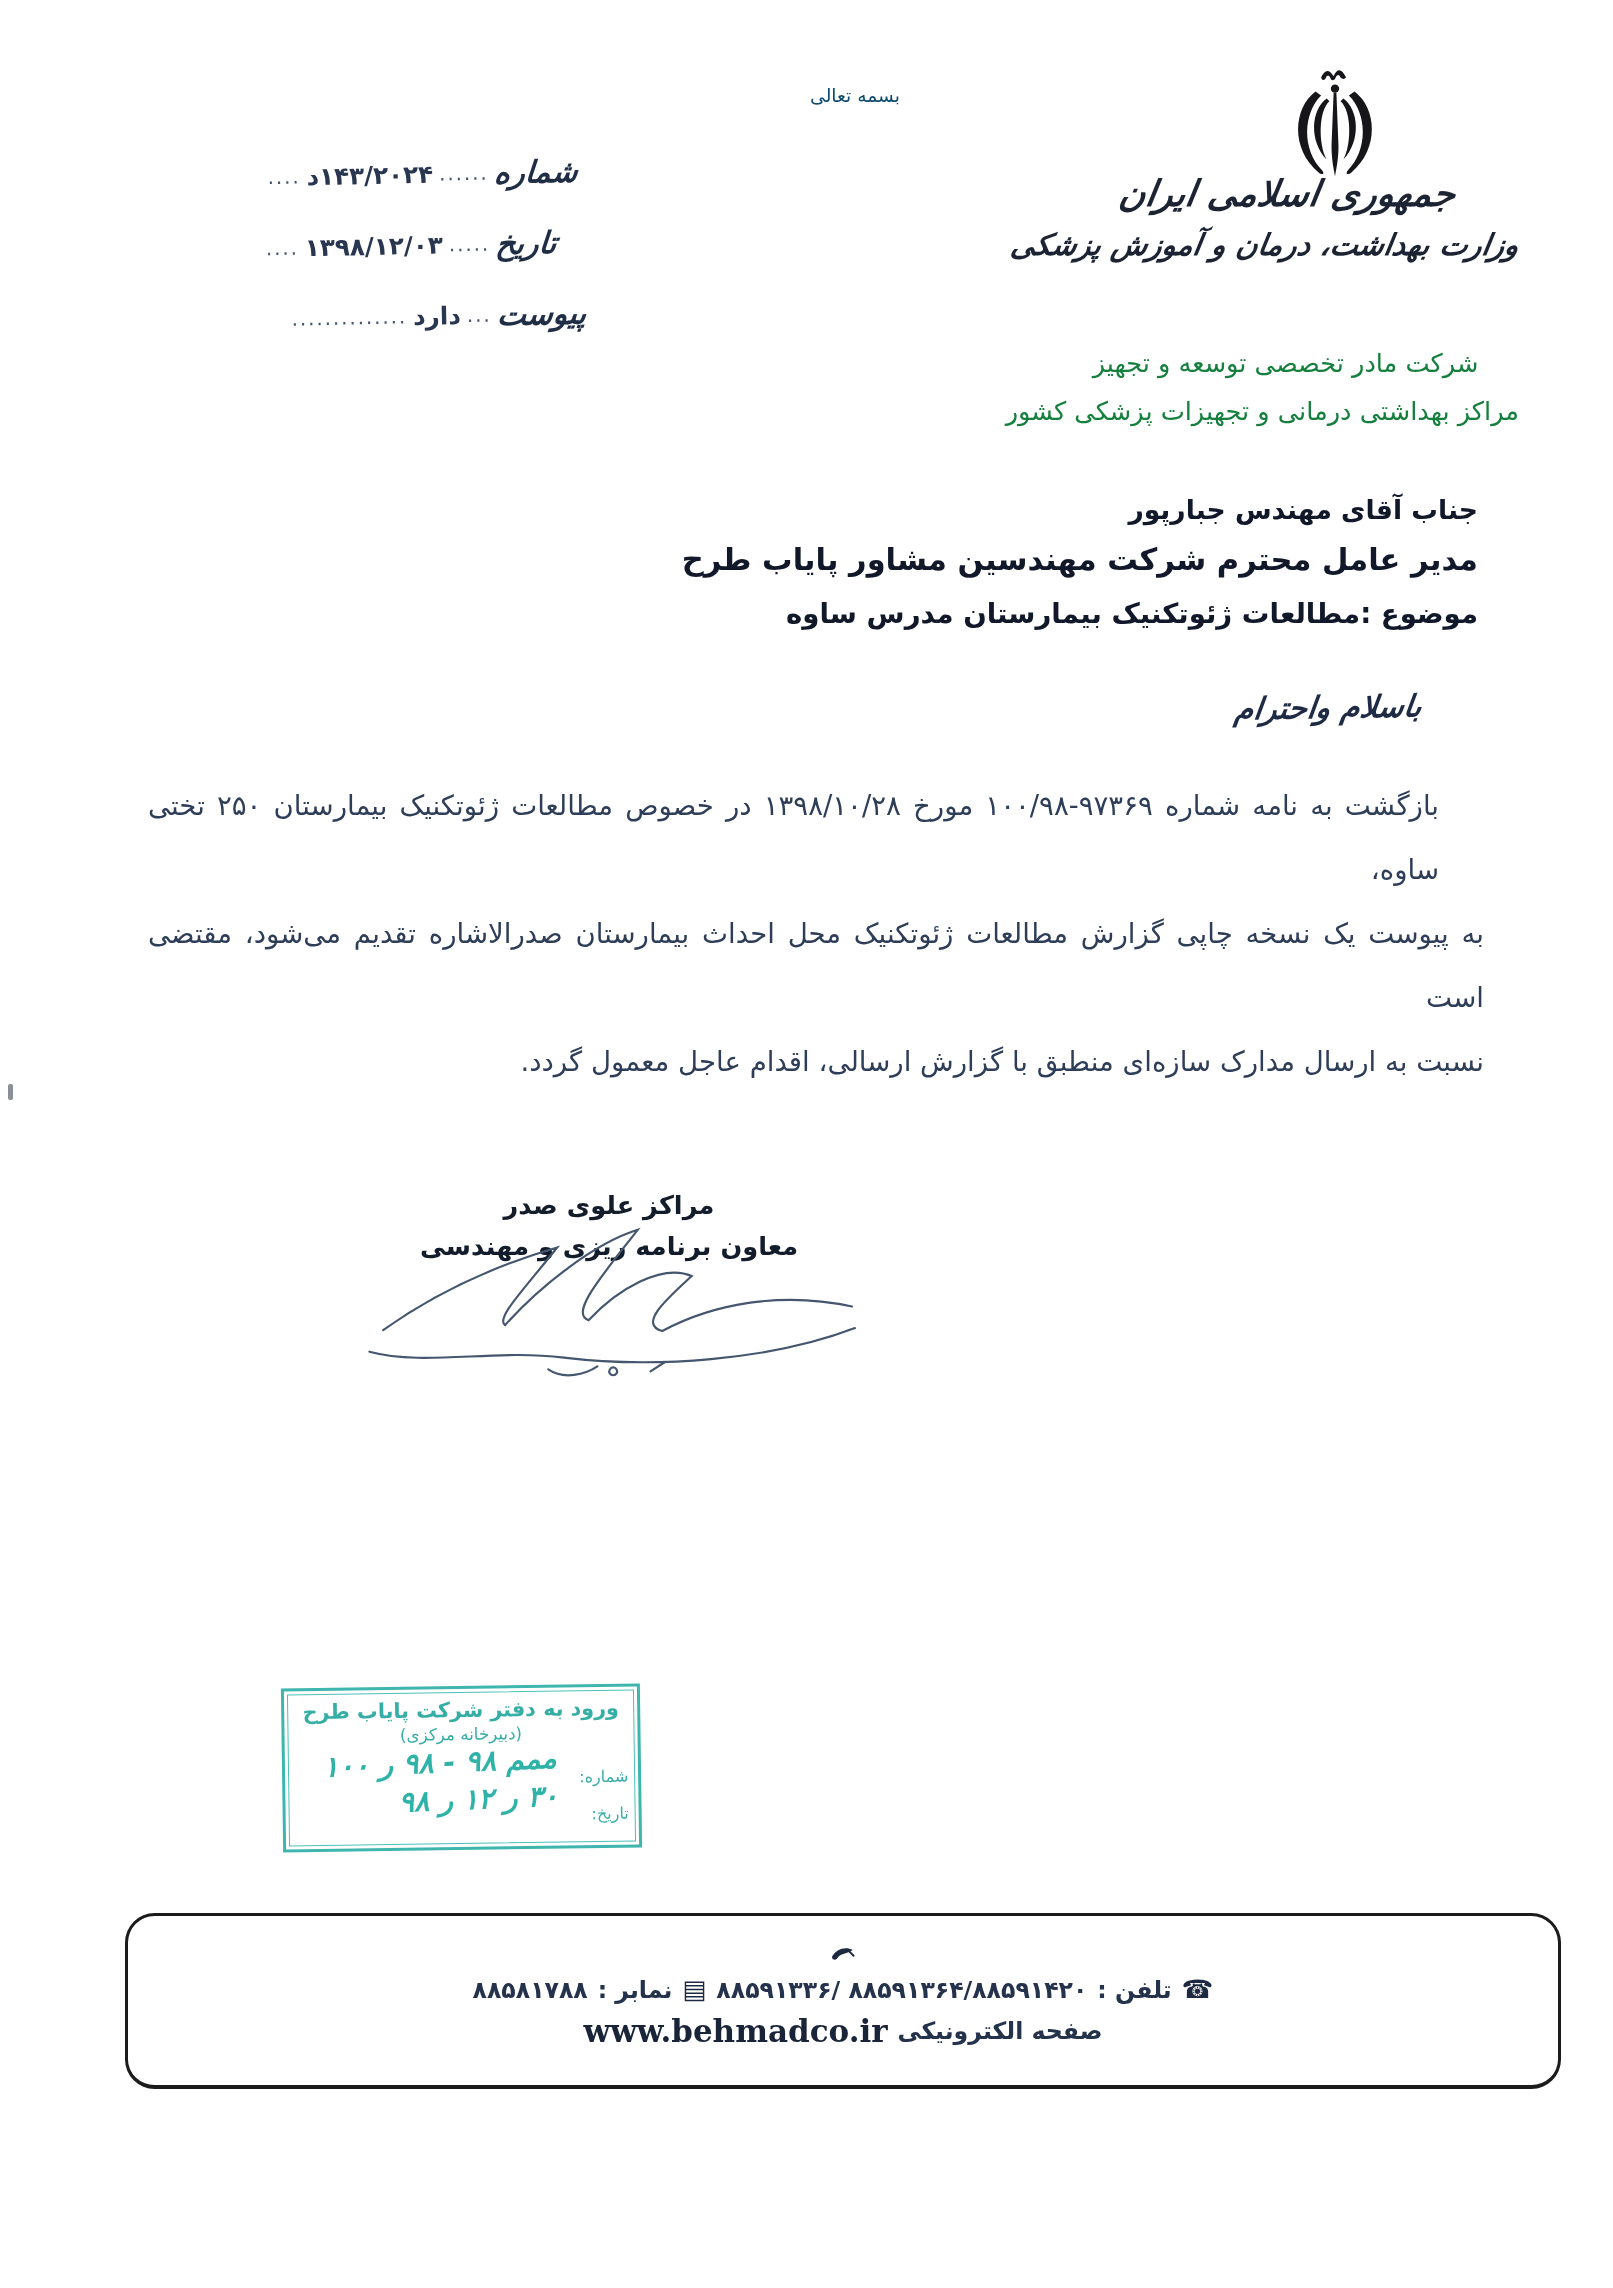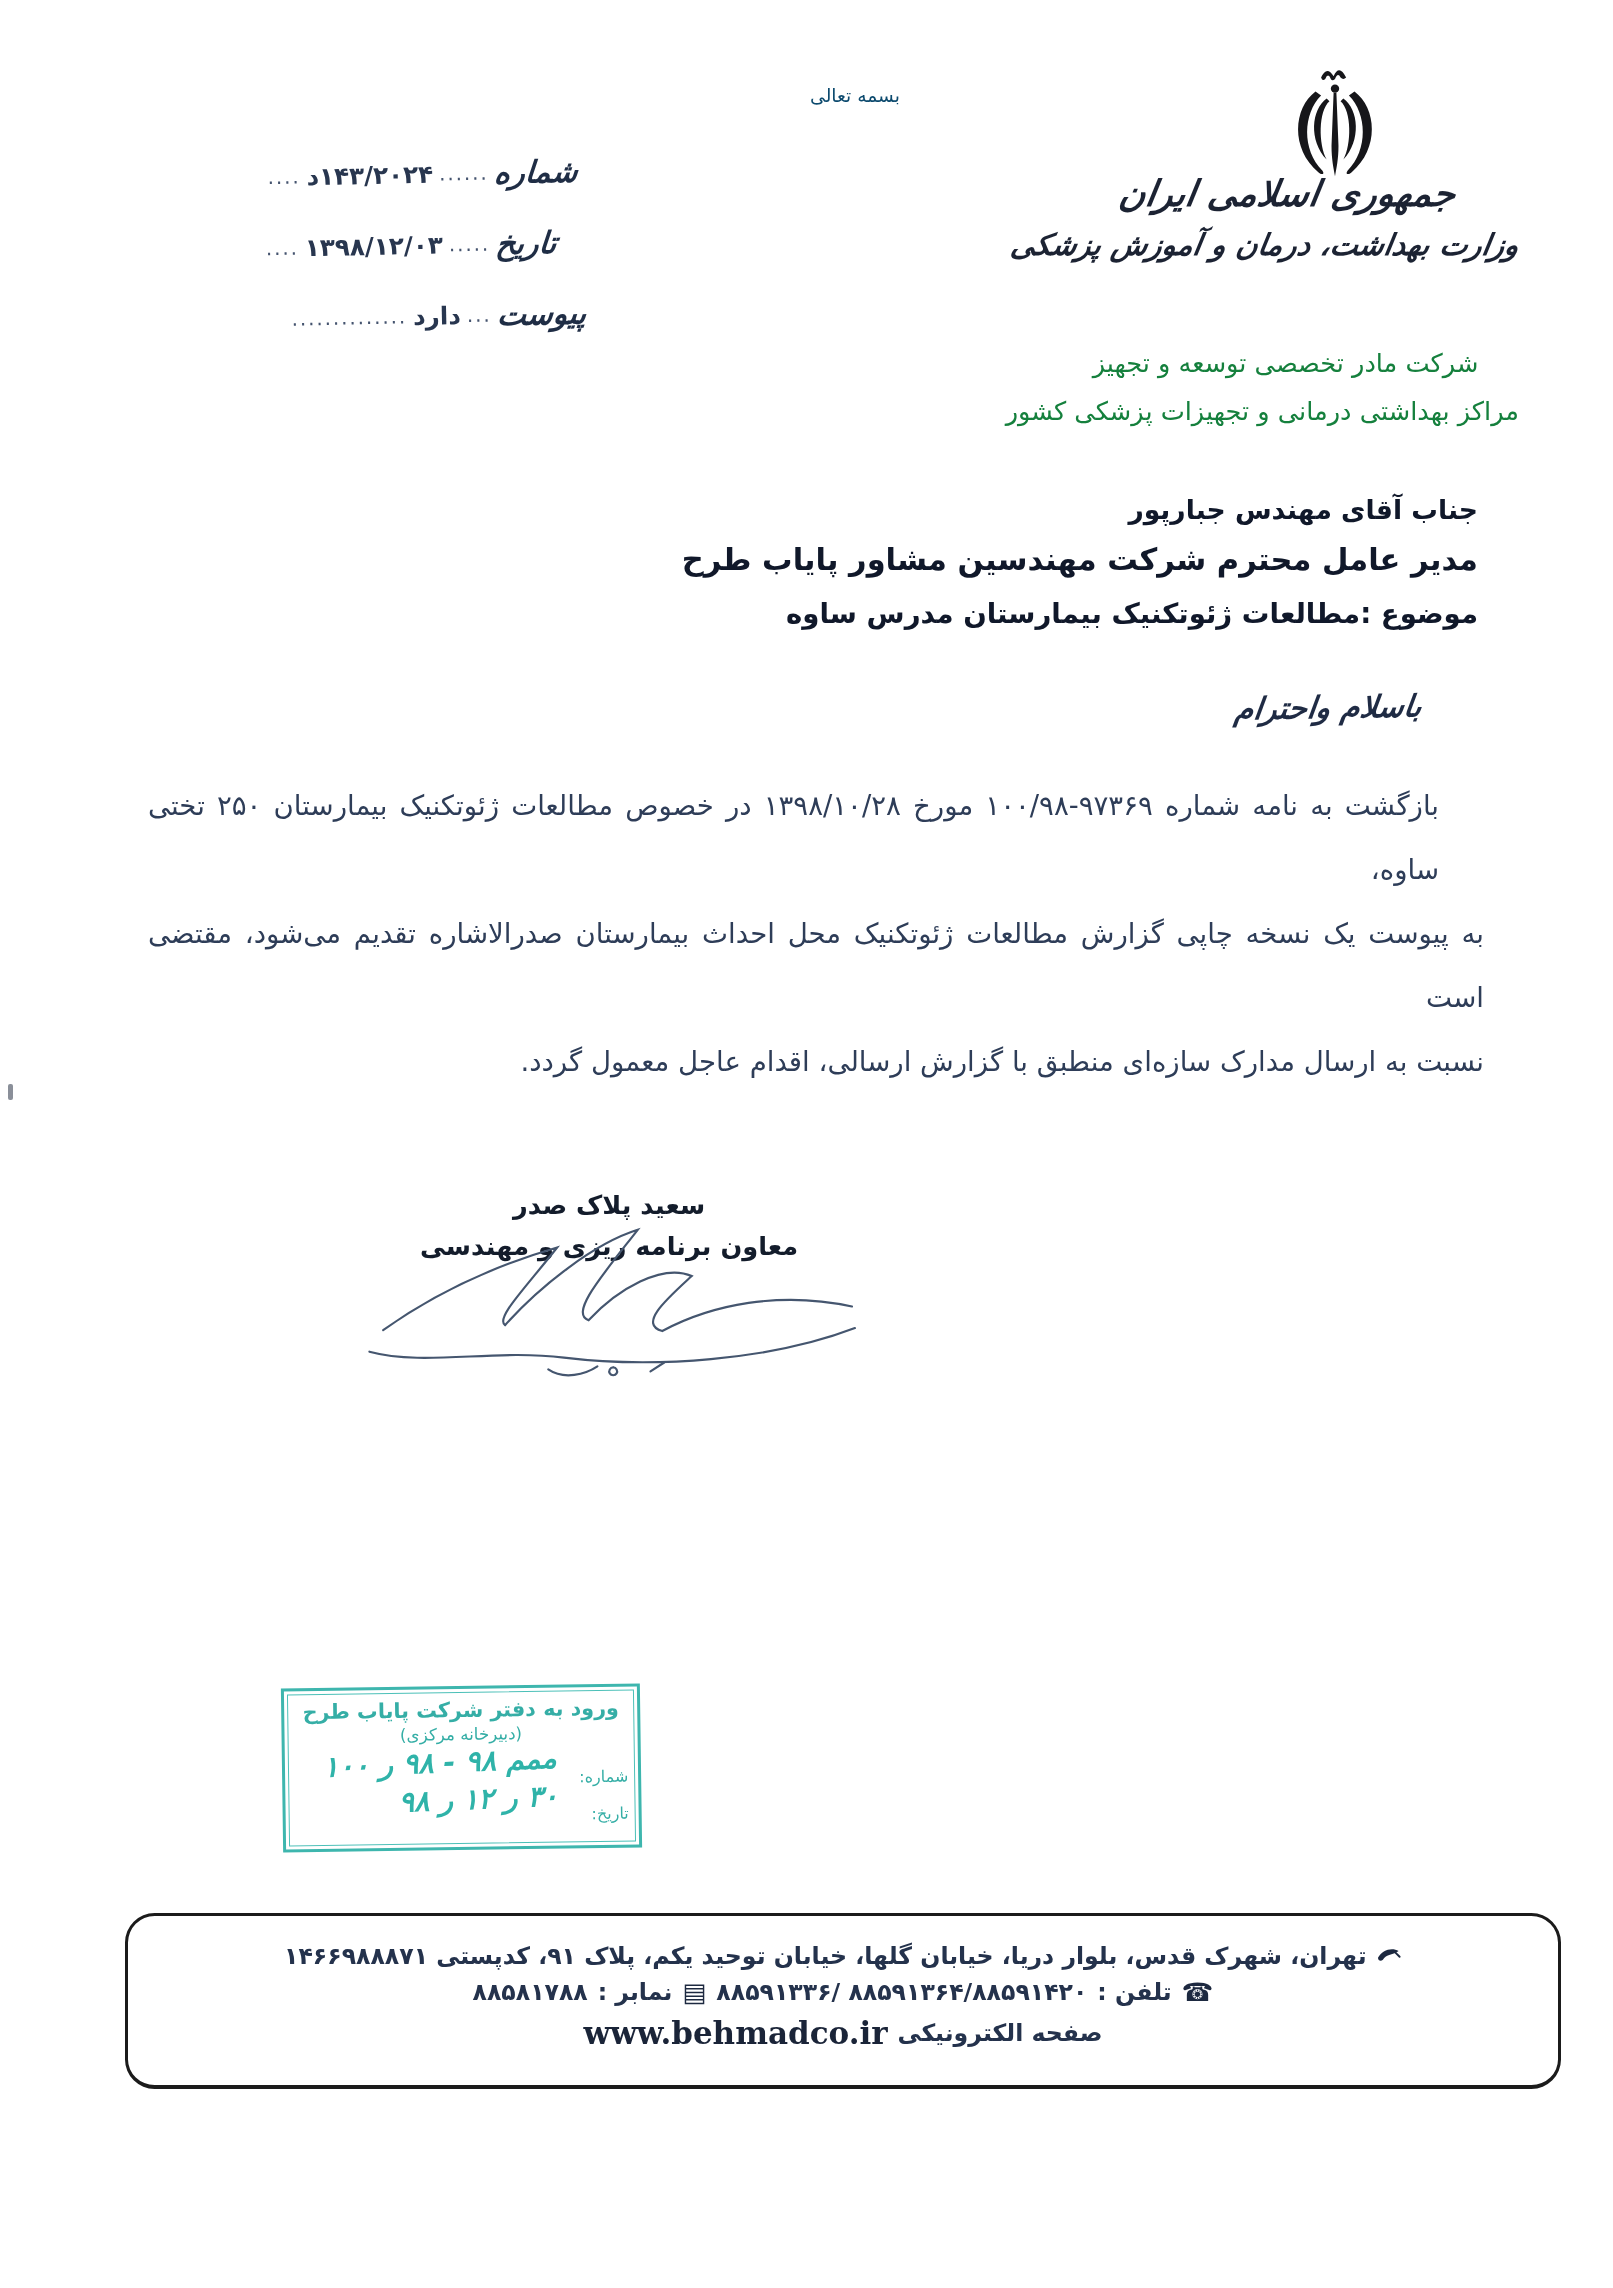--- a/index.html
+++ b/index.html
@@ -138,21 +138,21 @@
 
   <div class="abs salutation">باسلام واحترام</div>
 
   <div class="abs body-block">
     <div class="body-line justified first">بازگشت به نامه شماره ۹۷۳۶۹-۱۰۰/۹۸  مورخ ۱۳۹۸/۱۰/۲۸ در خصوص مطالعات ژئوتکنیک بیمارستان ۲۵۰ تختی ساوه،</div>
     <div class="body-line justified">به پیوست یک نسخه چاپی گزارش مطالعات ژئوتکنیک محل احداث بیمارستان صدرالاشاره تقدیم می‌شود، مقتضی است</div>
     <div class="body-line last">نسبت به ارسال مدارک سازه‌ای منطبق با گزارش ارسالی، اقدام عاجل معمول گردد.</div>
   </div>
 
   <div class="abs sig-block">
-    <div class="sig-name">سعید پلاک صدر</div>
+    <div class="sig-name">مراکز علوی صدر</div>
     <div class="sig-title">معاون برنامه ریزی و مهندسی</div>
   </div>
   <div class="abs sig-scribble">
     <svg viewBox="0 0 540 175" width="532" height="172" aria-hidden="true">
       <g fill="none" stroke="#45566f" stroke-width="2.2" stroke-linecap="round">
         <path d="M28,112 C90,68 150,44 205,28 C172,70 142,100 152,107 C187,68 242,24 287,10 C252,55 217,95 237,102 C267,70 312,44 342,57 C317,80 287,106 312,113 C362,86 432,72 505,88"></path>
         <path d="M14,134 C70,149 140,131 212,140 C302,151 422,143 508,110"></path>
         <path d="M196,152 C212,163 234,157 246,149"></path>
         <path d="M300,154 l14,-9"></path>
         <path d="M262,150 a4,4 0 1,0 .1,0"></path>
@@ -174,21 +174,20 @@
   </div>
 
   <div class="abs footer-box">
     <div class="footer-line footer-address">
       <span class="footer-icon">
         <svg viewBox="0 0 26 18" width="25.6" height="17.7" aria-hidden="true">
           <path d="M2,12 C6,4 16,1 23,5 C18,9 10,8 7,14 C5,16 2,15 2,12 Z" fill="#1d2940"></path>
           <path d="M20,7 l4,4" stroke="#1d2940" stroke-width="2" stroke-linecap="round"></path>
         </svg>
       </span>
-      <span>تهران، شهرک قدس، بلوار دریا، خیابان گلها، خیابان توحید یکم، پلاک ۹۱، کدپستی ۱۴۶۶۹۸۸۸۷۱</span>
     </div>
     <div class="footer-line footer-contact">
       <span class="footer-icon">☎</span>
       <span>تلفن :</span>
       <span class="ov-ltr">۸۸۵۹۱۳۳۶/ ۸۸۵۹۱۳۶۴/۸۸۵۹۱۴۲۰</span>
       <span class="footer-icon">▤</span>
       <span>نمابر :</span>
       <span>۸۸۵۸۱۷۸۸</span>
     </div>
     <div class="footer-line footer-web">

